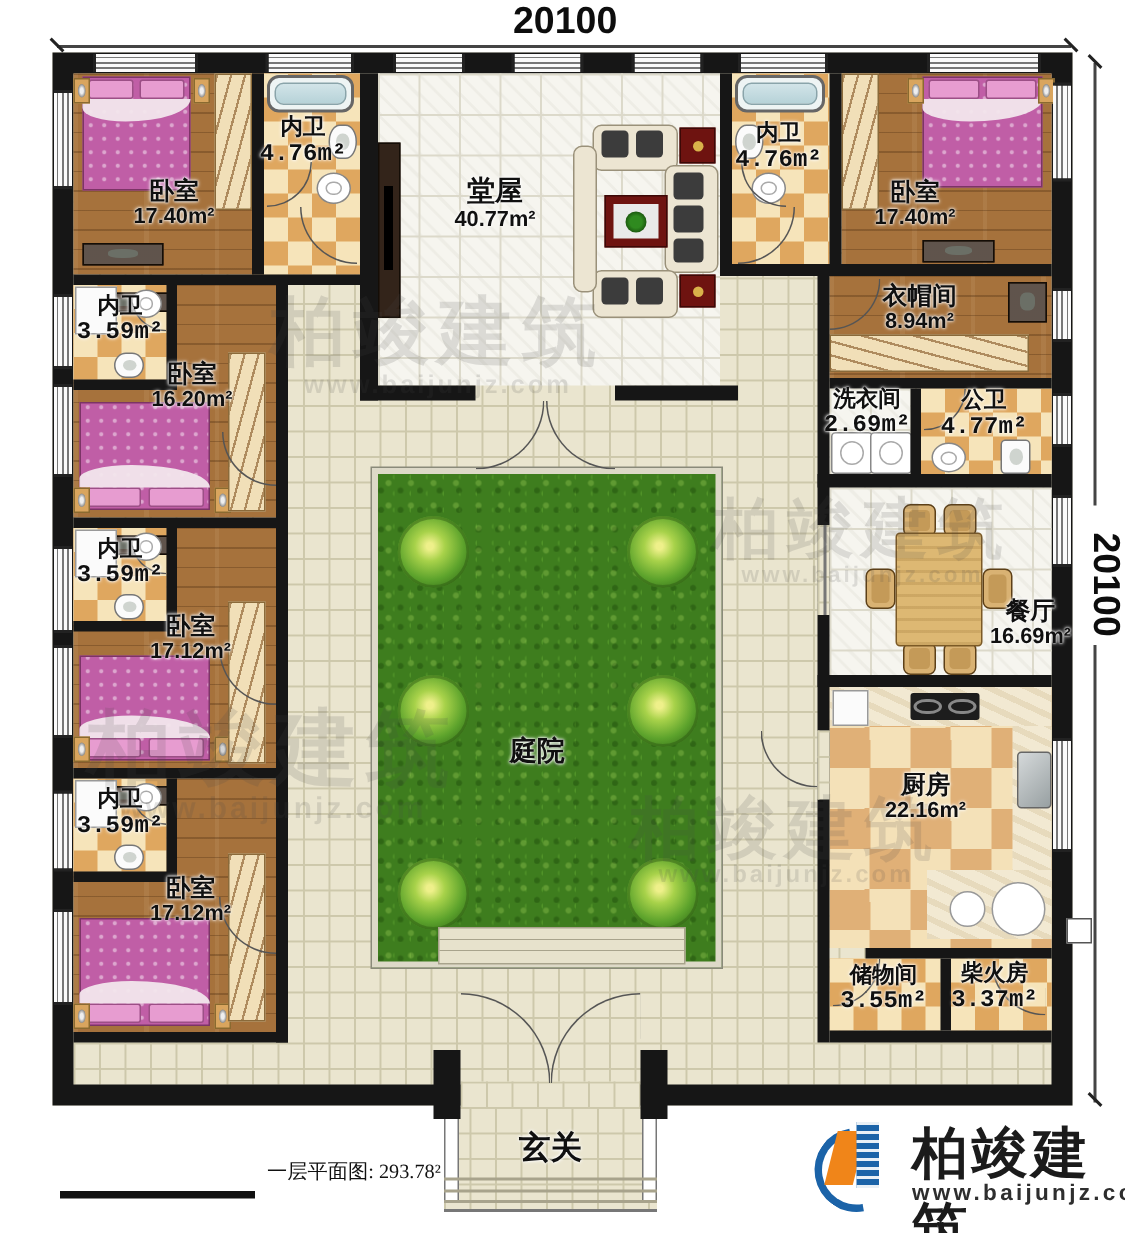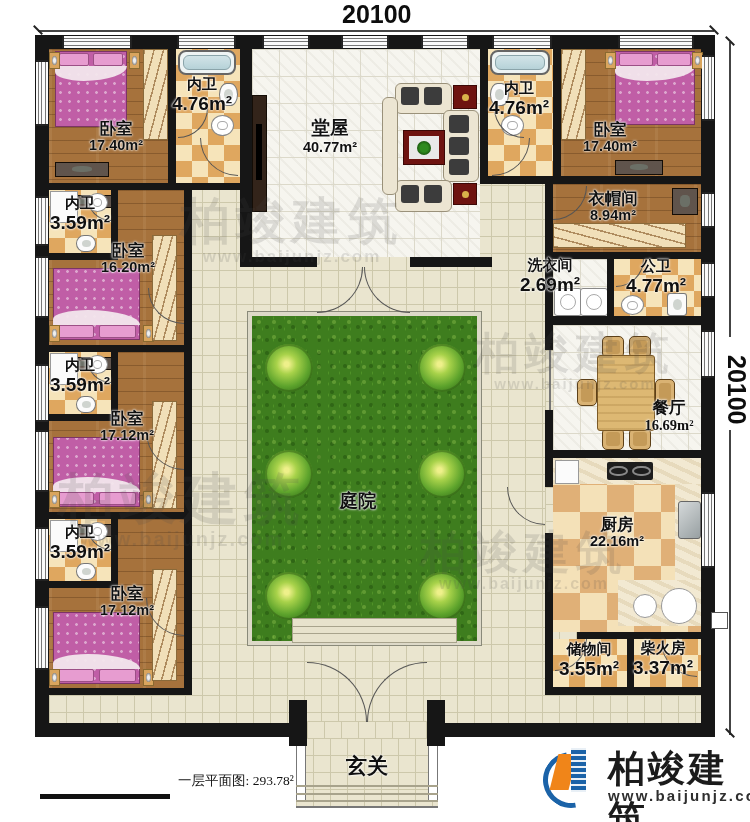--- a/index.html
+++ b/index.html
@@ -99,21 +99,21 @@
       box-shadow:inset 0 0 0 2px rgba(40,80,15,.4);}
   .steps{position:absolute;z-index:12;background:#e7e2cc;border:1px solid #a8a38c;
       background-image:linear-gradient(180deg,transparent 0 30%,#a8a38c 30% calc(30% + 1px),transparent 0 62%,#a8a38c 62% calc(62% + 1px),transparent 0);}
   
   .rlabel{position:absolute;transform:translate(-50%,-50%);text-align:center;z-index:50;line-height:1.12;
       color:#101010;font-weight:bold;white-space:nowrap;
       text-shadow:0 0 3px rgba(255,255,255,.9),0 0 2px rgba(255,255,255,.9),0 0 1px rgba(255,255,255,.9);}
   .rlabel .nm{font-size:16.5px;display:block;}
   .rlabel .ar{font-size:14.5px;display:block;}
   .rlabel.big .nm{font-size:18.5px;}
-  .rlabel.sm .nm{font-size:15px;}.rlabel.sm .ar{font-size:19px;}
+  .rlabel.sm .nm{font-size:15px;}.rlabel.sm .ar{font-size:16px;font-family:Liberation Mono, monospace;}
   .dim{position:absolute;z-index:55;font-weight:bold;font-size:25px;color:#0d0d0d;}
   .dimline{position:absolute;z-index:55;background:#444;}
   .tick{position:absolute;z-index:56;width:12px;height:2px;background:#222;transform:rotate(45deg);}
   .wm{position:absolute;z-index:40;opacity:.15;color:#4a4a4a;text-align:center;pointer-events:none;
       font-weight:bold;line-height:1.05;white-space:nowrap;}
   .wm .cn{display:block;letter-spacing:6px;}
   .wm .en{display:block;letter-spacing:2px;}
   
   .title-cn{position:absolute;font-family:"Liberation Serif","DejaVu Serif",serif;font-size:29px;color:#111;
       letter-spacing:4px;z-index:60;}
@@ -379,29 +379,29 @@
         <span class="ar">3.59m²</span>
       </div>
     <div class="rlabel" style="left:78px;top:552px;">
       <span class="nm">卧室</span>
         <span class="ar">17.12m²</span>
       </div>
     <div class="rlabel" style="left:564px;top:157px;">
       <span class="nm">衣帽间</span>
         <span class="ar">8.94m²</span>
       </div>
-    <div class="rlabel sm" style="left:501px;top:227px;">
+    <div class="rlabel sm" style="left:529px;top:227px;">
       <span class="nm">洗衣间</span>
         <span class="ar">2.69m²</span>
       </div>
     <div class="rlabel sm" style="left:607px;top:228px;">
       <span class="nm">公卫</span>
         <span class="ar">4.77m²</span>
       </div>
-    <div class="rlabel" style="left:620px;top:367px;font-family:Liberation Serif, serif;">
+    <div class="rlabel" style="left:638px;top:367px;">
       <span class="nm">餐厅</span>
         <span class="ar">16.69m²</span>
       </div>
     <div class="rlabel" style="left:568px;top:483px;">
       <span class="nm">厨房</span>
         <span class="ar">22.16m²</span>
       </div>
     <div class="rlabel sm" style="left:540px;top:611px;">
       <span class="nm">储物间</span>
         <span class="ar">3.55m²</span>

